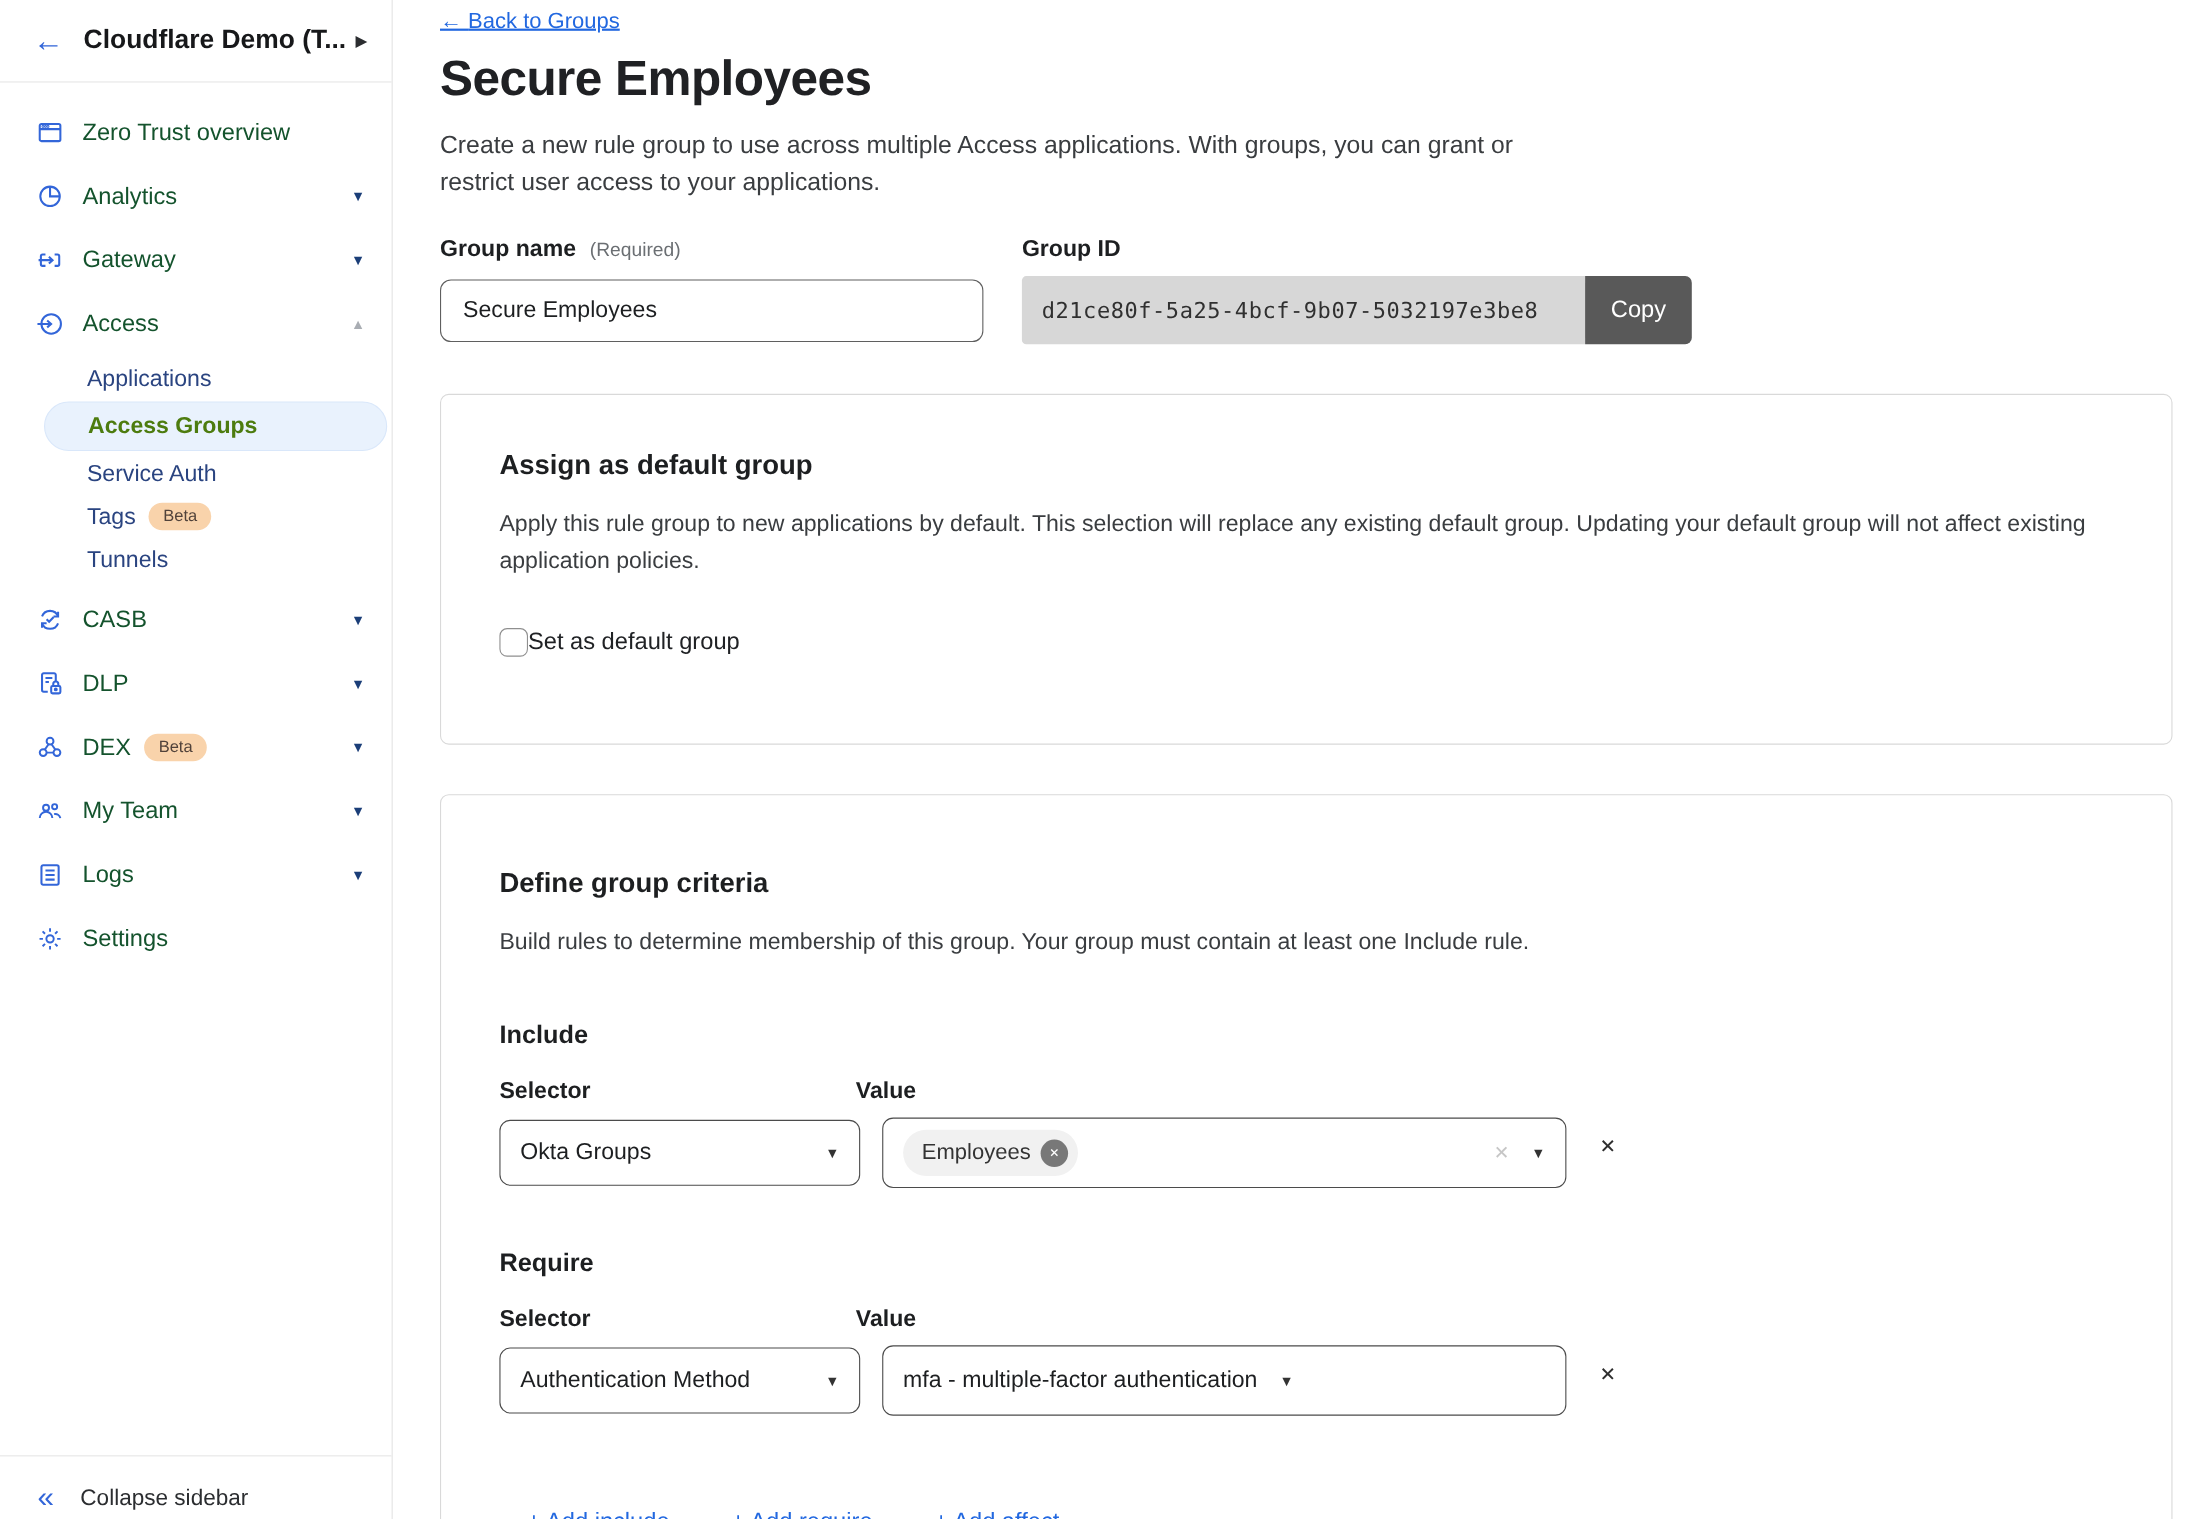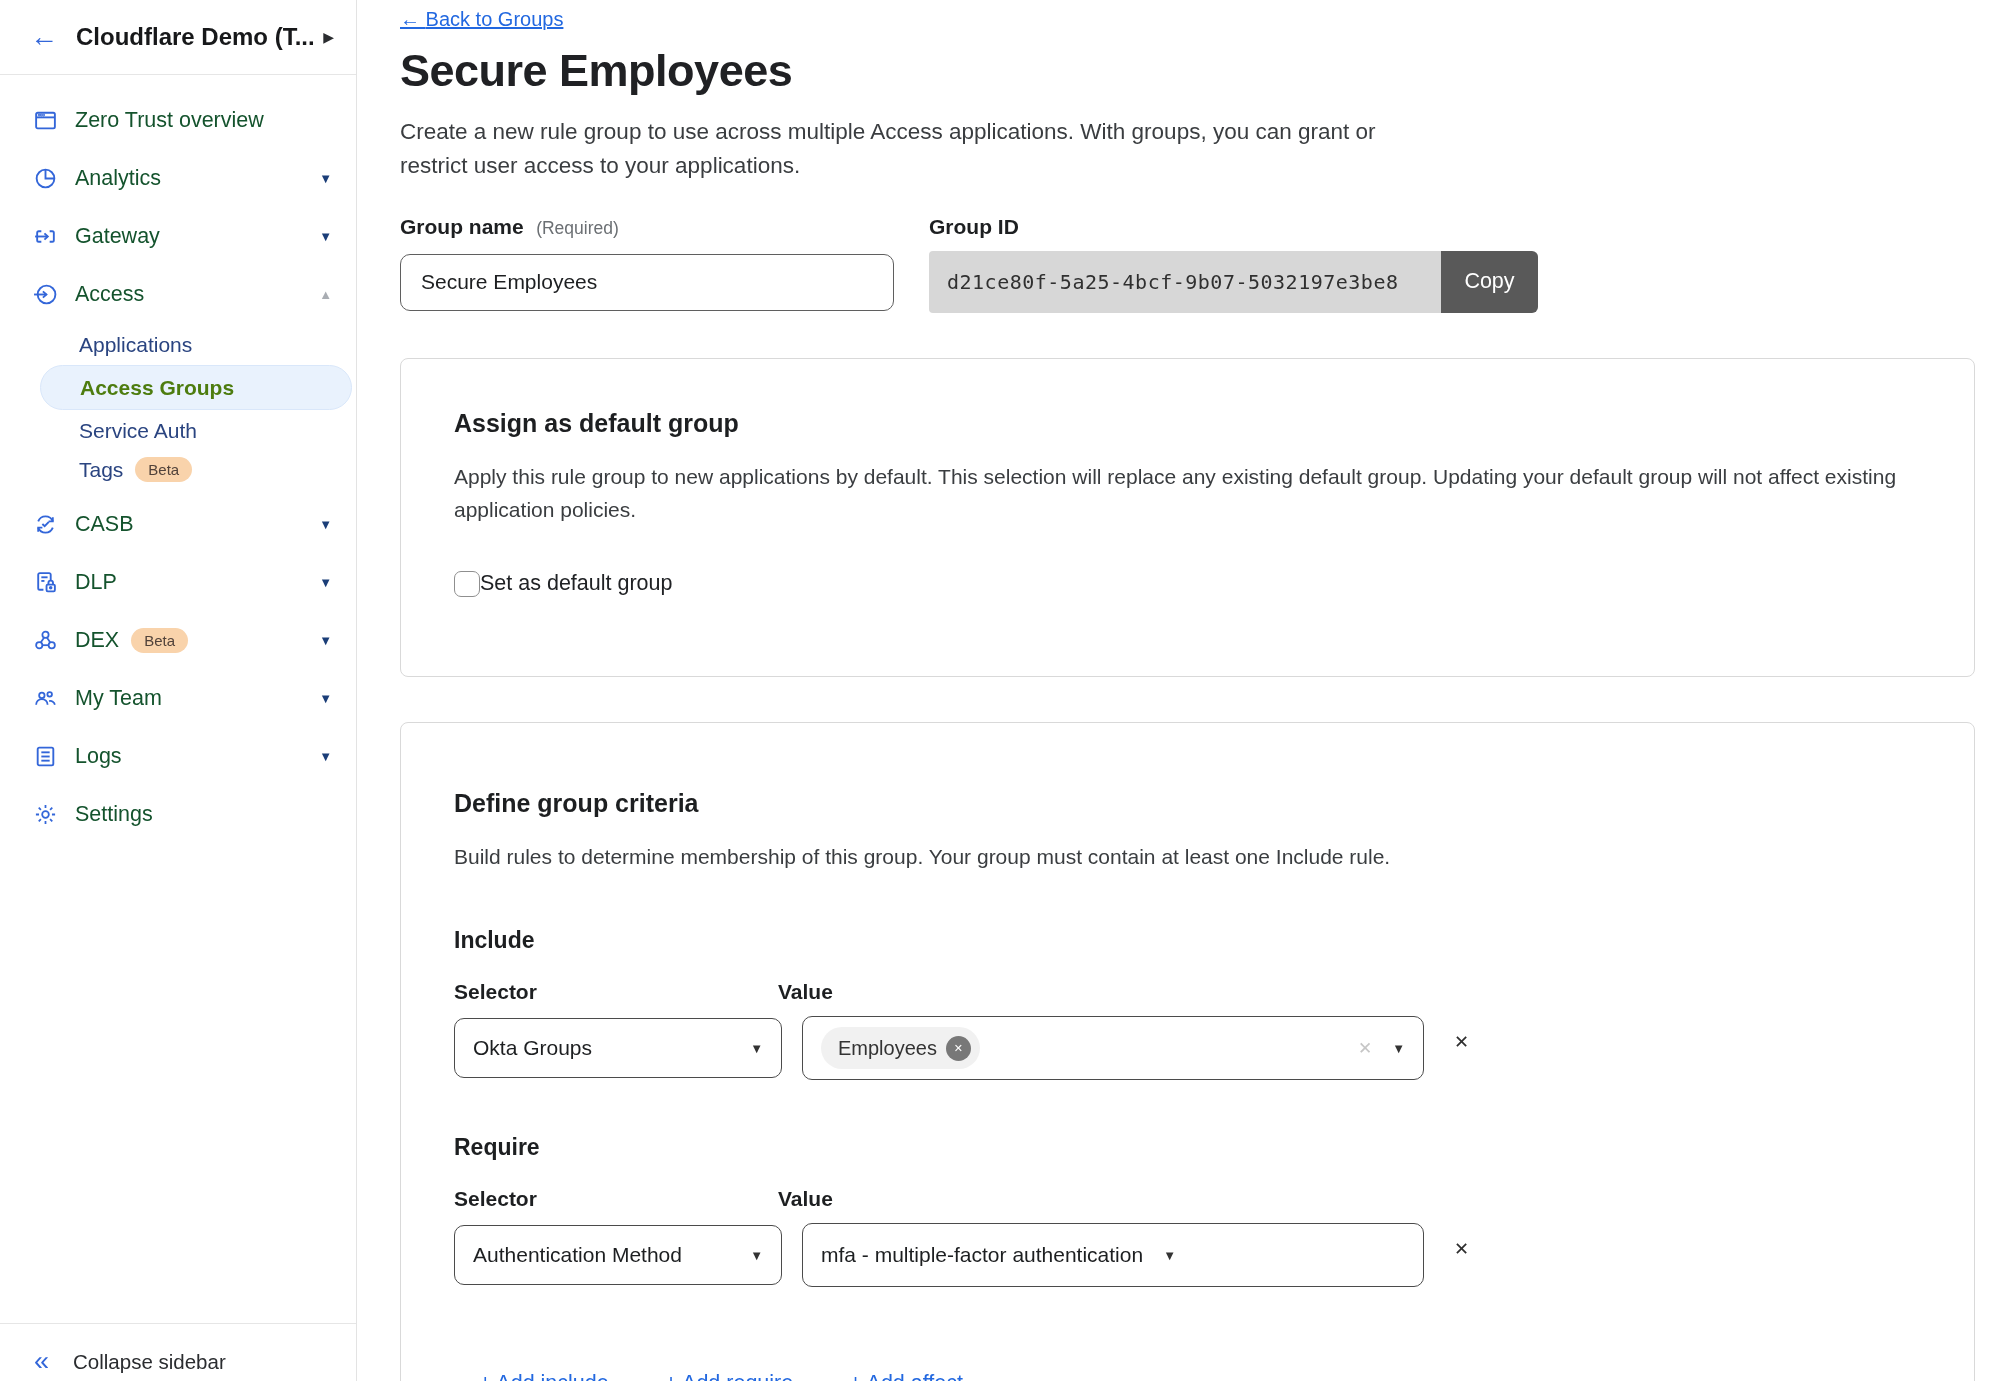--- a/index.html
+++ b/index.html
@@ -150,20 +150,21 @@
       </div>
 
       <div class="subnav">
         <div class="sub-row">Applications</div>
         <div class="sub-row selected">Access Groups</div>
         <div class="sub-row">Service Auth</div>
         <div class="sub-row">
           <span>Tags</span>
           <span class="beta">Beta</span>
         </div>
+        <div class="sub-row">Tunnels</div>
       </div>
 
       <div class="nav-row">
         <svg viewBox="0 0 24 24" fill="none" stroke="#3366d9" stroke-width="1.8">
           <path d="M5 9 a7.5 7.5 0 0 1 14 0"></path>
             <path d="M19 15 a7.5 7.5 0 0 1 -14 0"></path>
           <path d="M19 5 v4 h-4"></path>
             <path d="M5 19 v-4 h4"></path>
             <path d="M9 11.5 l2.2 2.2 4-4.2"></path>
         </svg>

